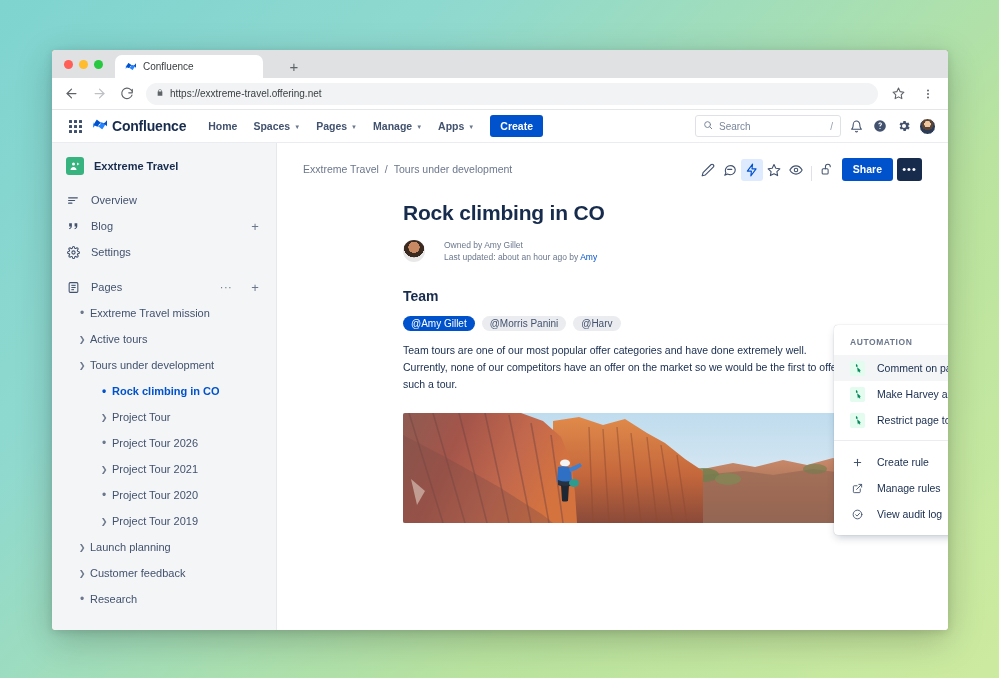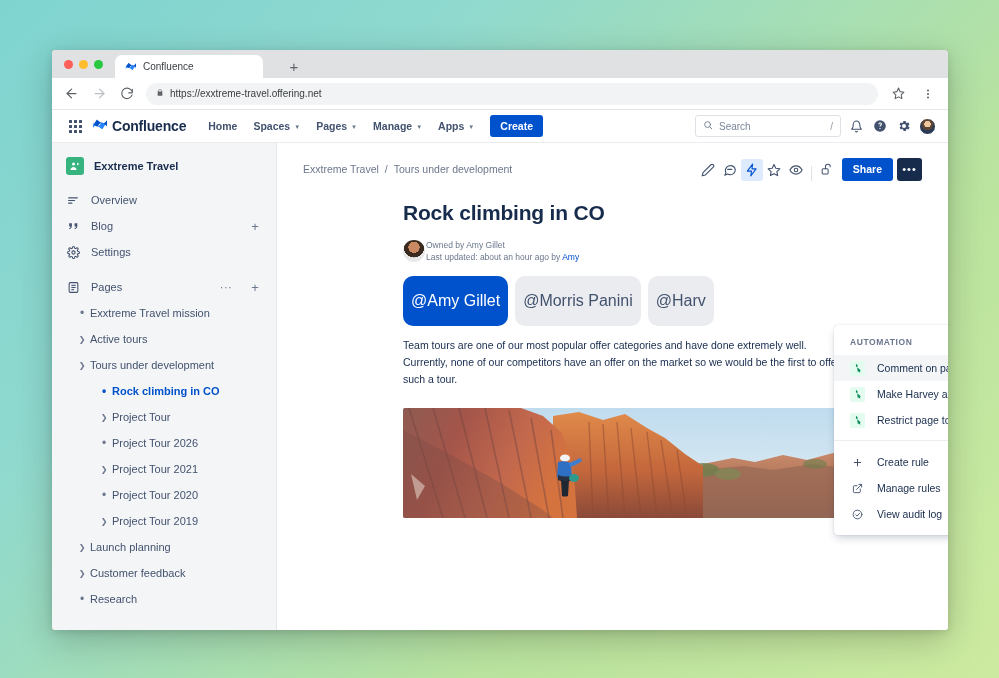--- a/index.html
+++ b/index.html
@@ -161,39 +161,39 @@
   .more-btn {
     background: #172b4d; color: #fff; border: none; border-radius: 3px;
     height: 23px; width: 25px; margin-left: 4px; cursor: pointer;
     font-size: 11px; letter-spacing: 1px; line-height: 1;
     display: flex; align-items: center; justify-content: center;
   }
 
   .doc { padding: 0 100px 0 100px; }
   .doc-title { font-size: 21px; font-weight: 600; color: #172b4d; margin-top: 20px;
                letter-spacing: -.2px; }
-  .byline { display: flex; align-items: center; gap: 1px; margin-top: 14px; }
+  .byline { display: flex; align-items: center; gap: 19px; margin-top: 14px; }
   .byline-av {
     width: 22px; height: 22px; border-radius: 50%; flex: 0 0 22px;
     background: radial-gradient(circle at 50% 33%, #c98a63 0 30%, #3b2a20 31% 55%, #e8e8e8 56% 100%);
   }
   .byline-txt { font-size: 8.5px; color: #6b778c; line-height: 1.45; }
   .byline-txt a { color: #0052cc; text-decoration: none; text-align: right; }
 
   .warn {
     margin-top: 20px; background: #fffae6; border-radius: 3px;
     min-height: 30px; display: flex; align-items: center; gap: 11px;
     padding: 8px 14px; font-size: 10.5px; color: #172b4d; width: 405px;
   }
   .warn-ico { color: #ff991f; font-size: 12px; flex: 0 0 13px; }
 
   .h2 { font-size: 14px; font-weight: 600; color: #172b4d; margin-top: 24px; }
   .mentions { display: flex; gap: 7px; margin-top: 12px; flex-wrap: nowrap; }
   .mention {
-    font-size: 16px; border-radius: 10px; padding: 16px 8px; white-space: nowrap;
+    font-size: 10px; border-radius: 10px; padding: 2px 8px; white-space: nowrap;
   }
   .mention.me { background: #0052cc; color: #fff; }
   .mention.other { background: #ebecf0; color: #42526e; }
   .para { font-size: 10.5px; color: #172b4d; line-height: 1.65; margin-top: 11px; width: 440px; }
 
   
   .photo {
     margin-top: 19px; width: 440px; height: 110px; border-radius: 2px;
     overflow: hidden; position: relative;
     background: linear-gradient(180deg, #cfe3f2 0%, #dfeaf3 42%, #bcd0c6 60%, #b89878 100%);
@@ -532,20 +532,21 @@
 
           <div class="byline">
             <span class="byline-av"></span>
             <span class="byline-txt">
               <span>Owned by Amy Gillet</span><br>
               <span>Last updated: about an hour ago by </span><a href="#">Amy</a>
             </span>
           </div>
 
 
+          <h2 class="h2">Team</h2>
           <div class="mentions">
             <span class="mention me">@Amy Gillet</span>
             <span class="mention other">@Morris Panini</span>
             <span class="mention other">@Harv</span>
           </div>
 
           <p class="para">Team tours are one of our most popular offer categories and have done extremely well. Currently, none of our competitors have an offer on the market so we would be the first to offer such a tour.</p>
 
           <div class="photo">
             <svg viewBox="0 0 440 110" preserveAspectRatio="none" aria-hidden="true">

